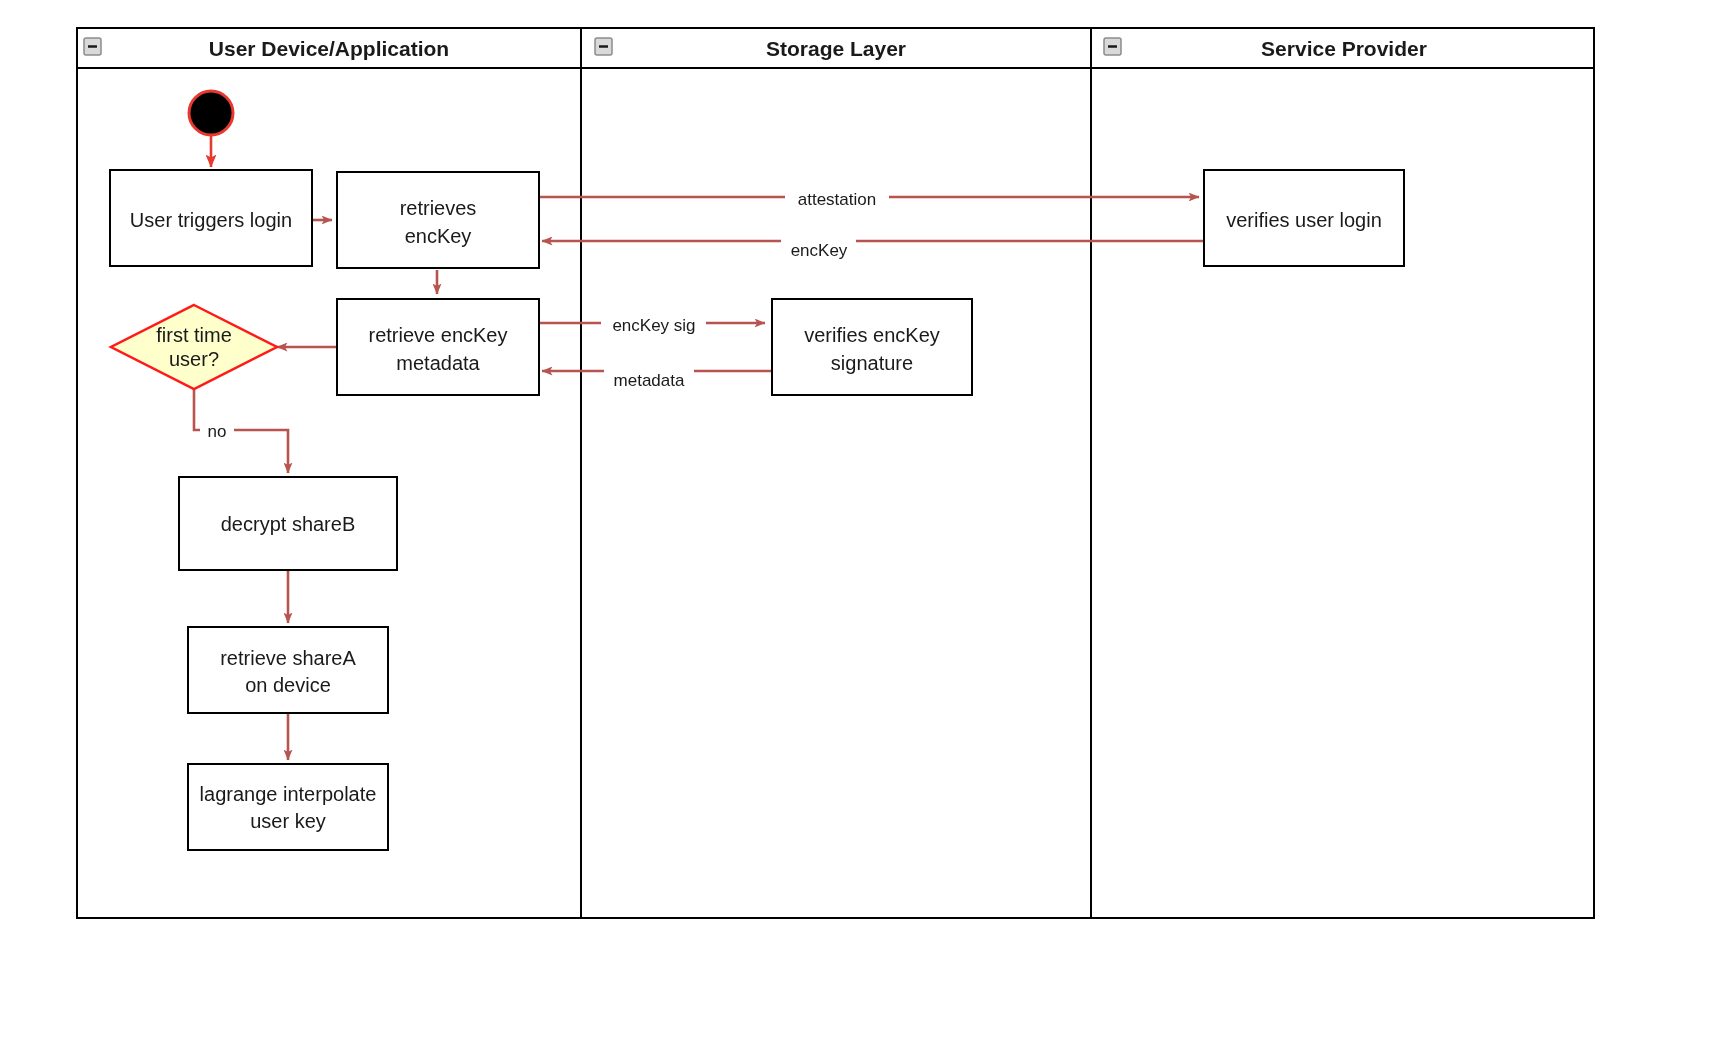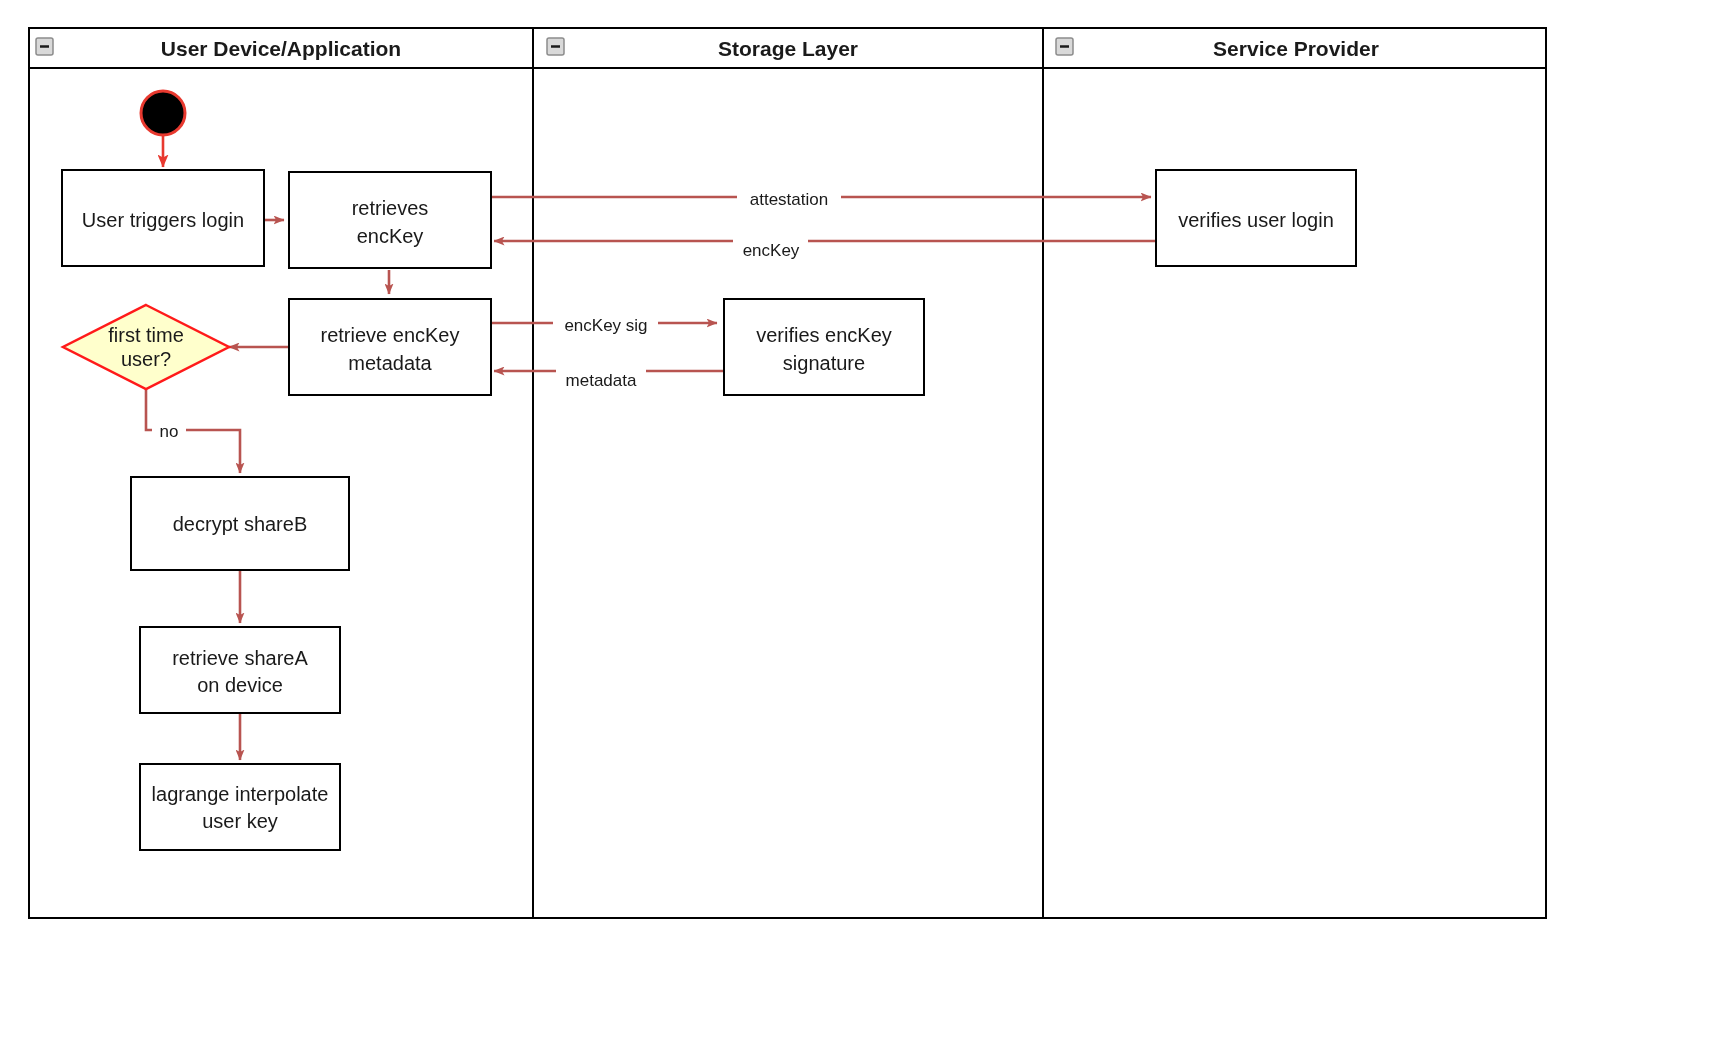--- a/index.html
+++ b/index.html
@@ -1,17 +1,17 @@
 <!DOCTYPE html>
 <html><head>
 <meta charset="utf-8">
 <style>
   html,body{margin:0;padding:0;background:#ffffff;}
   body{width:1732px;height:1038px;font-family:"Liberation Sans",sans-serif;overflow:hidden;}
-  #stage{position:relative;width:1536px;height:1038px;background:#ffffff;}
+  #stage{position:relative;width:1536px;height:1038px;background:#ffffff;margin-left:48px;}
   svg#diagram{position:absolute;left:0;top:0;width:1732px;height:1038px;display:block;}
   .lane-title{font-family:"Liberation Sans",sans-serif;font-size:21px;font-weight:bold;fill:#1a1a1a;}
   .node-label{font-family:"Liberation Sans",sans-serif;font-size:20px;fill:#1a1a1a;}
   .edge-label{font-family:"Liberation Sans",sans-serif;font-size:17px;fill:#1a1a1a;}
   .frame{fill:none;stroke:#000000;stroke-width:2;}
   .lane-sep{stroke:#000000;stroke-width:2;}
   .node-box{fill:#ffffff;stroke:#000000;stroke-width:2;}
   .decision{fill:#ffffcc;stroke:#ff1a1a;stroke-width:2.5;}
   .edge{fill:none;stroke:#b85450;stroke-width:2.6;}
   .edge-start{fill:none;stroke:#e8392f;stroke-width:2.6;}

